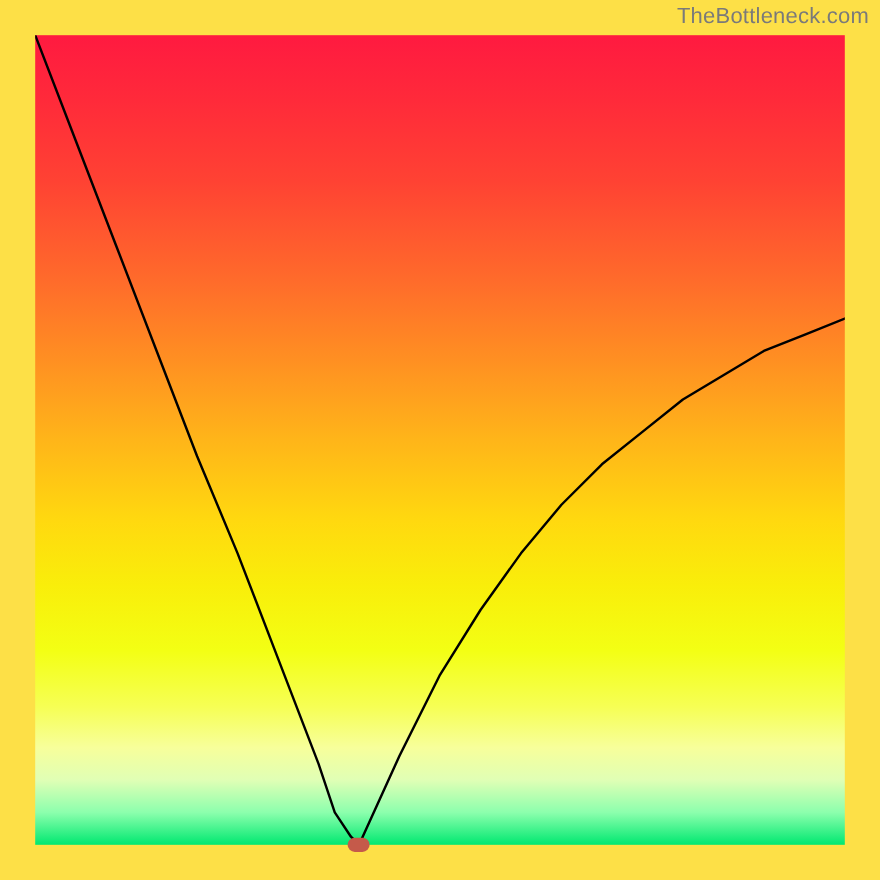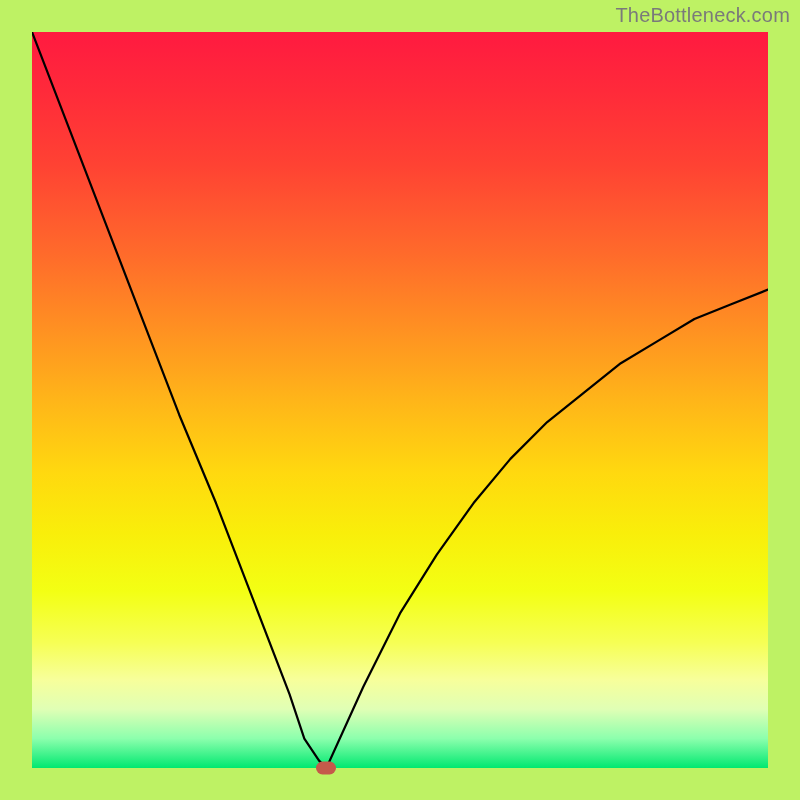--- a/index.html
+++ b/index.html
@@ -2,21 +2,21 @@
 <html><head>
 <meta charset="utf-8">
 <style>
   * { margin: 0; padding: 0; box-sizing: border-box; }
   html, body { width: 800px; height: 800px; overflow: hidden; }
   body { background: #000; font-family: Arial, Helvetica, sans-serif; }
 
   .frame {
     position: absolute;
     inset: 0;
-    background: #bef264;
+    background: #fde047;
   }
 
   .plot {
     position: absolute;
     left: 32px;
     top: 32px;
     width: 736px;
     height: 736px;
     background: linear-gradient(to bottom,
       #ff1a40 0%,

